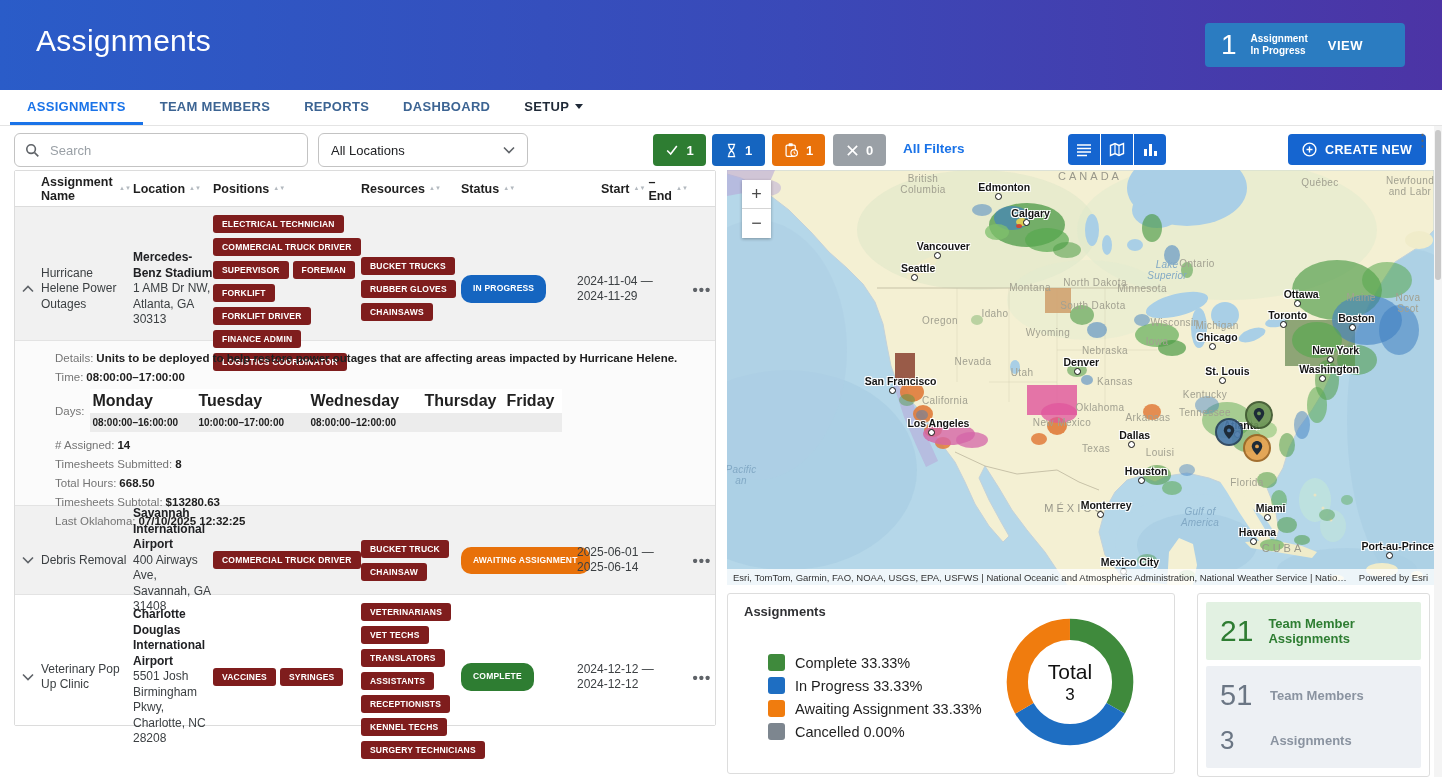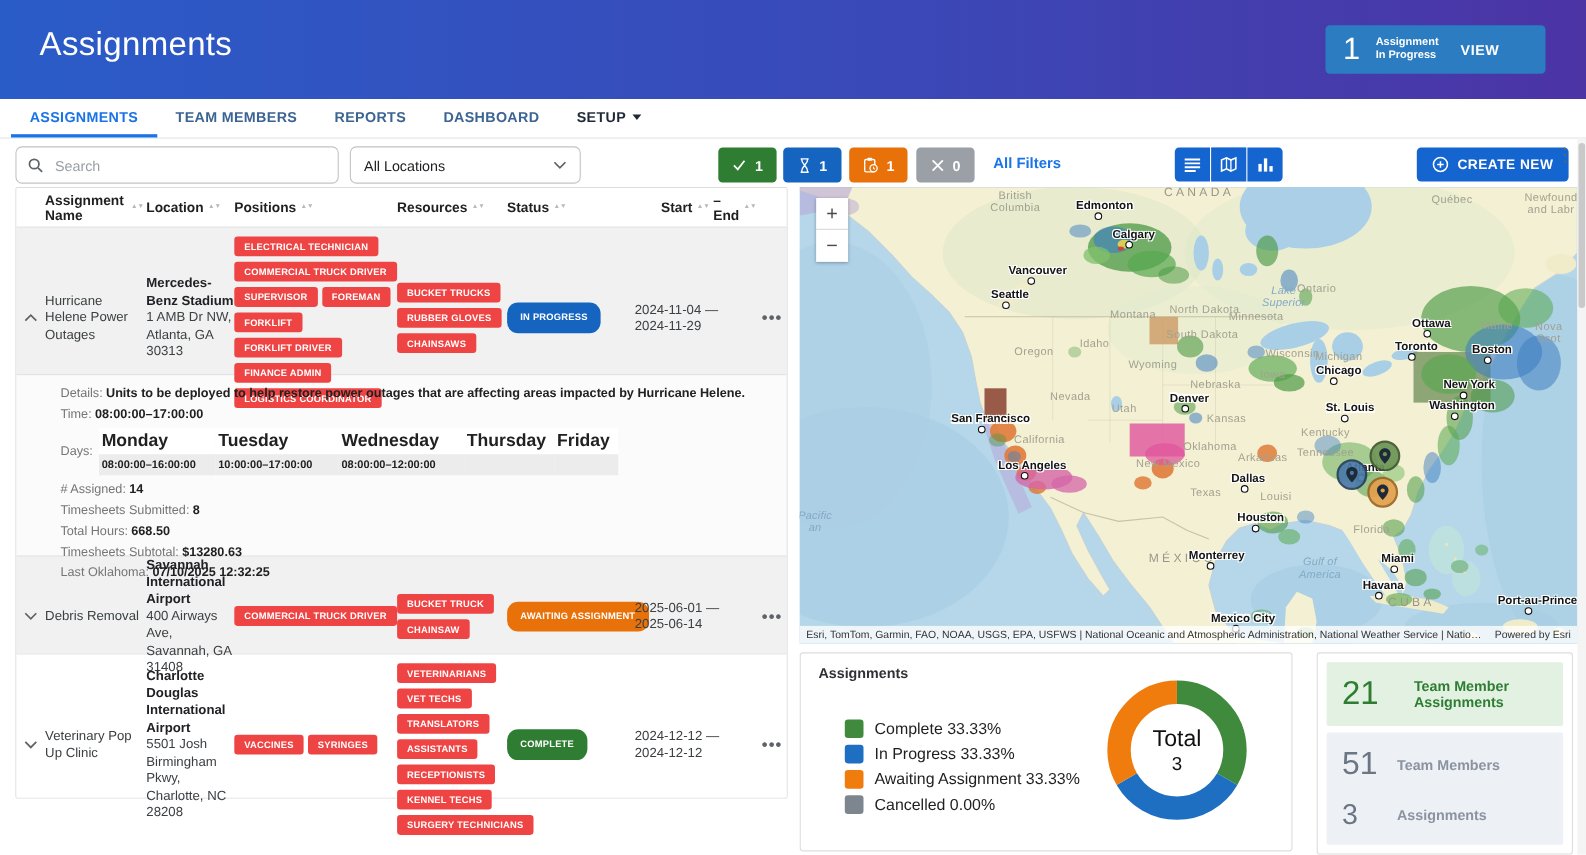--- a/index.html
+++ b/index.html
@@ -65,21 +65,21 @@
   .r1{height:133px;}
   .r2{height:89px;border-top:1px solid #e3e3e3;}
   .r3{height:131px;border-top:1px solid #e3e3e3;}
   .cell{display:flex;flex-direction:column;justify-content:center;font-size:12px;color:#3c4043;
     line-height:15.5px;box-sizing:border-box;}
   .caret-cell{display:flex;align-items:center;justify-content:center;color:#5f6368;cursor:pointer;}
   .loc-name{font-weight:700;color:#202124;}
   .poswrap{display:flex;flex-wrap:wrap;gap:5px 4px;align-content:flex-start;padding-top:8px;box-sizing:border-box;}
   .poswrap.vcenter{align-content:center;padding-top:0;}
   .poswrap.narrow{max-width:116px;}
-  .chip{background:#ef4444;color:#fff;font-size:8.5px;font-weight:700;letter-spacing:.2px;
+  .chip{background:#7f1d1d;color:#fff;font-size:8.5px;font-weight:700;letter-spacing:.2px;
     padding:4px 9px;border-radius:3px;white-space:nowrap;}
   .statuspill{font-size:8.5px;font-weight:700;color:#fff;padding:6px 12px;border-radius:10px;
     white-space:nowrap;letter-spacing:.2px;}
   .dotsmenu{display:flex;align-items:center;justify-content:center;color:#5f6368;font-size:15px;
     font-weight:700;cursor:pointer;letter-spacing:1px;}
 
   
   .details{background:#fbfbfb;border-top:1px solid #e3e3e3;height:165px;box-sizing:border-box;
     padding:10px 10px 0 40px;font-size:11.5px;color:#757575;}
   .dline{margin-bottom:4px;line-height:15px;}
@@ -127,21 +127,21 @@
   .lg-sq{width:17px;height:17px;border-radius:3px;flex:0 0 auto;}
   .lg-tx{font-size:14.5px;color:#1f1f1f;}
   .donut{position:absolute;right:28px;top:12px;width:152px;height:152px;}
   .donut-center{position:absolute;left:0;top:0;width:152px;height:152px;display:flex;flex-direction:column;
     align-items:center;justify-content:center;color:#111;}
   .dc-l{font-size:21px;}
   .dc-v{font-size:17px;margin-top:1px;}
 
   .stats-card{position:absolute;left:1197px;top:593px;width:233px;height:184px;background:#fff;
     border:1px solid #ddd;border-radius:3px;box-sizing:border-box;padding:8px;}
-  .stat-green{background:#e2f1e2;border-radius:2px;height:58px;display:flex;align-items:center;padding:0 14px;gap:32px;}
+  .stat-green{background:#e2f1e2;border-radius:2px;height:58px;display:flex;align-items:center;padding:0 14px;gap:15px;}
   .stat-green .num{font-size:30px;font-weight:400;color:#2e7d32;}
   .stat-green .lbl{font-size:13px;font-weight:700;color:#2e7d32;line-height:15px;white-space:pre-line;}
   .stat-gray{background:#edf0f4;border-radius:2px;margin-top:6px;height:102px;display:flex;
     flex-direction:column;justify-content:space-around;padding:6px 14px;box-sizing:border-box;}
   .sg-row{display:flex;align-items:center;gap:16px;}
   .sg-row .num{font-size:29px;font-weight:400;color:#6b7684;min-width:34px;}
   .sg-row .num.small{font-size:26px;}
   .sg-row .lbl{font-size:13px;font-weight:700;color:#8a93a0;}
 
   

